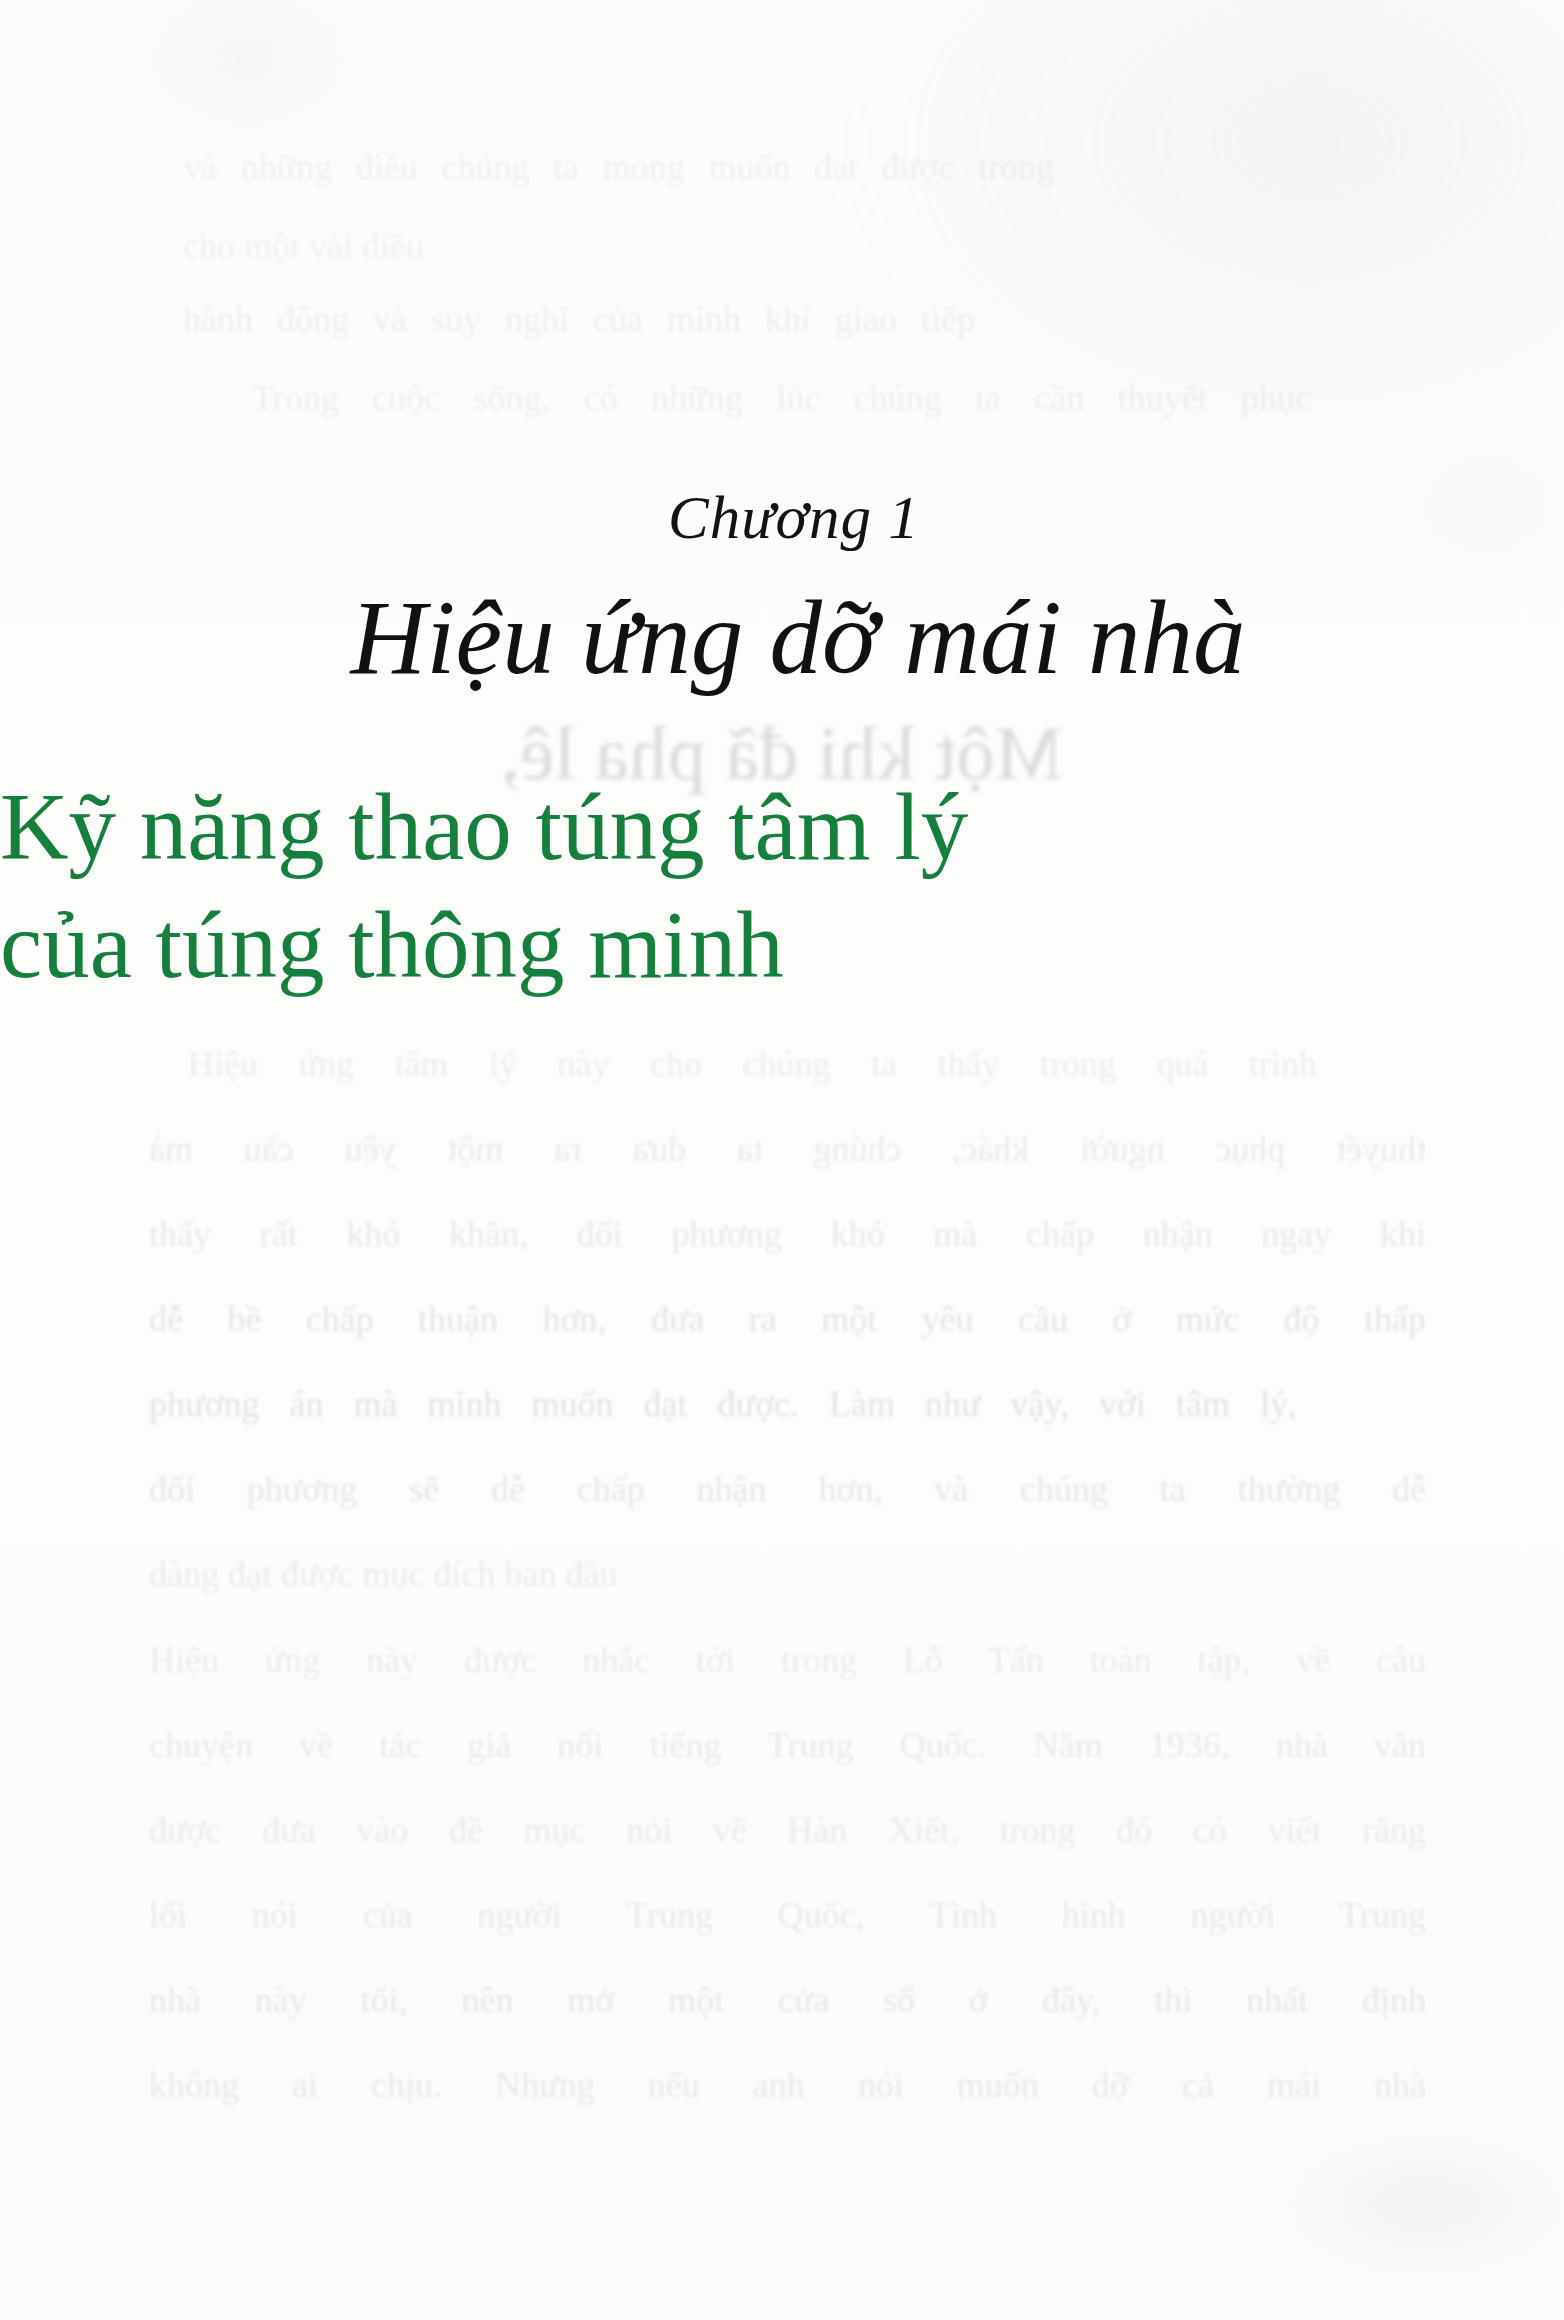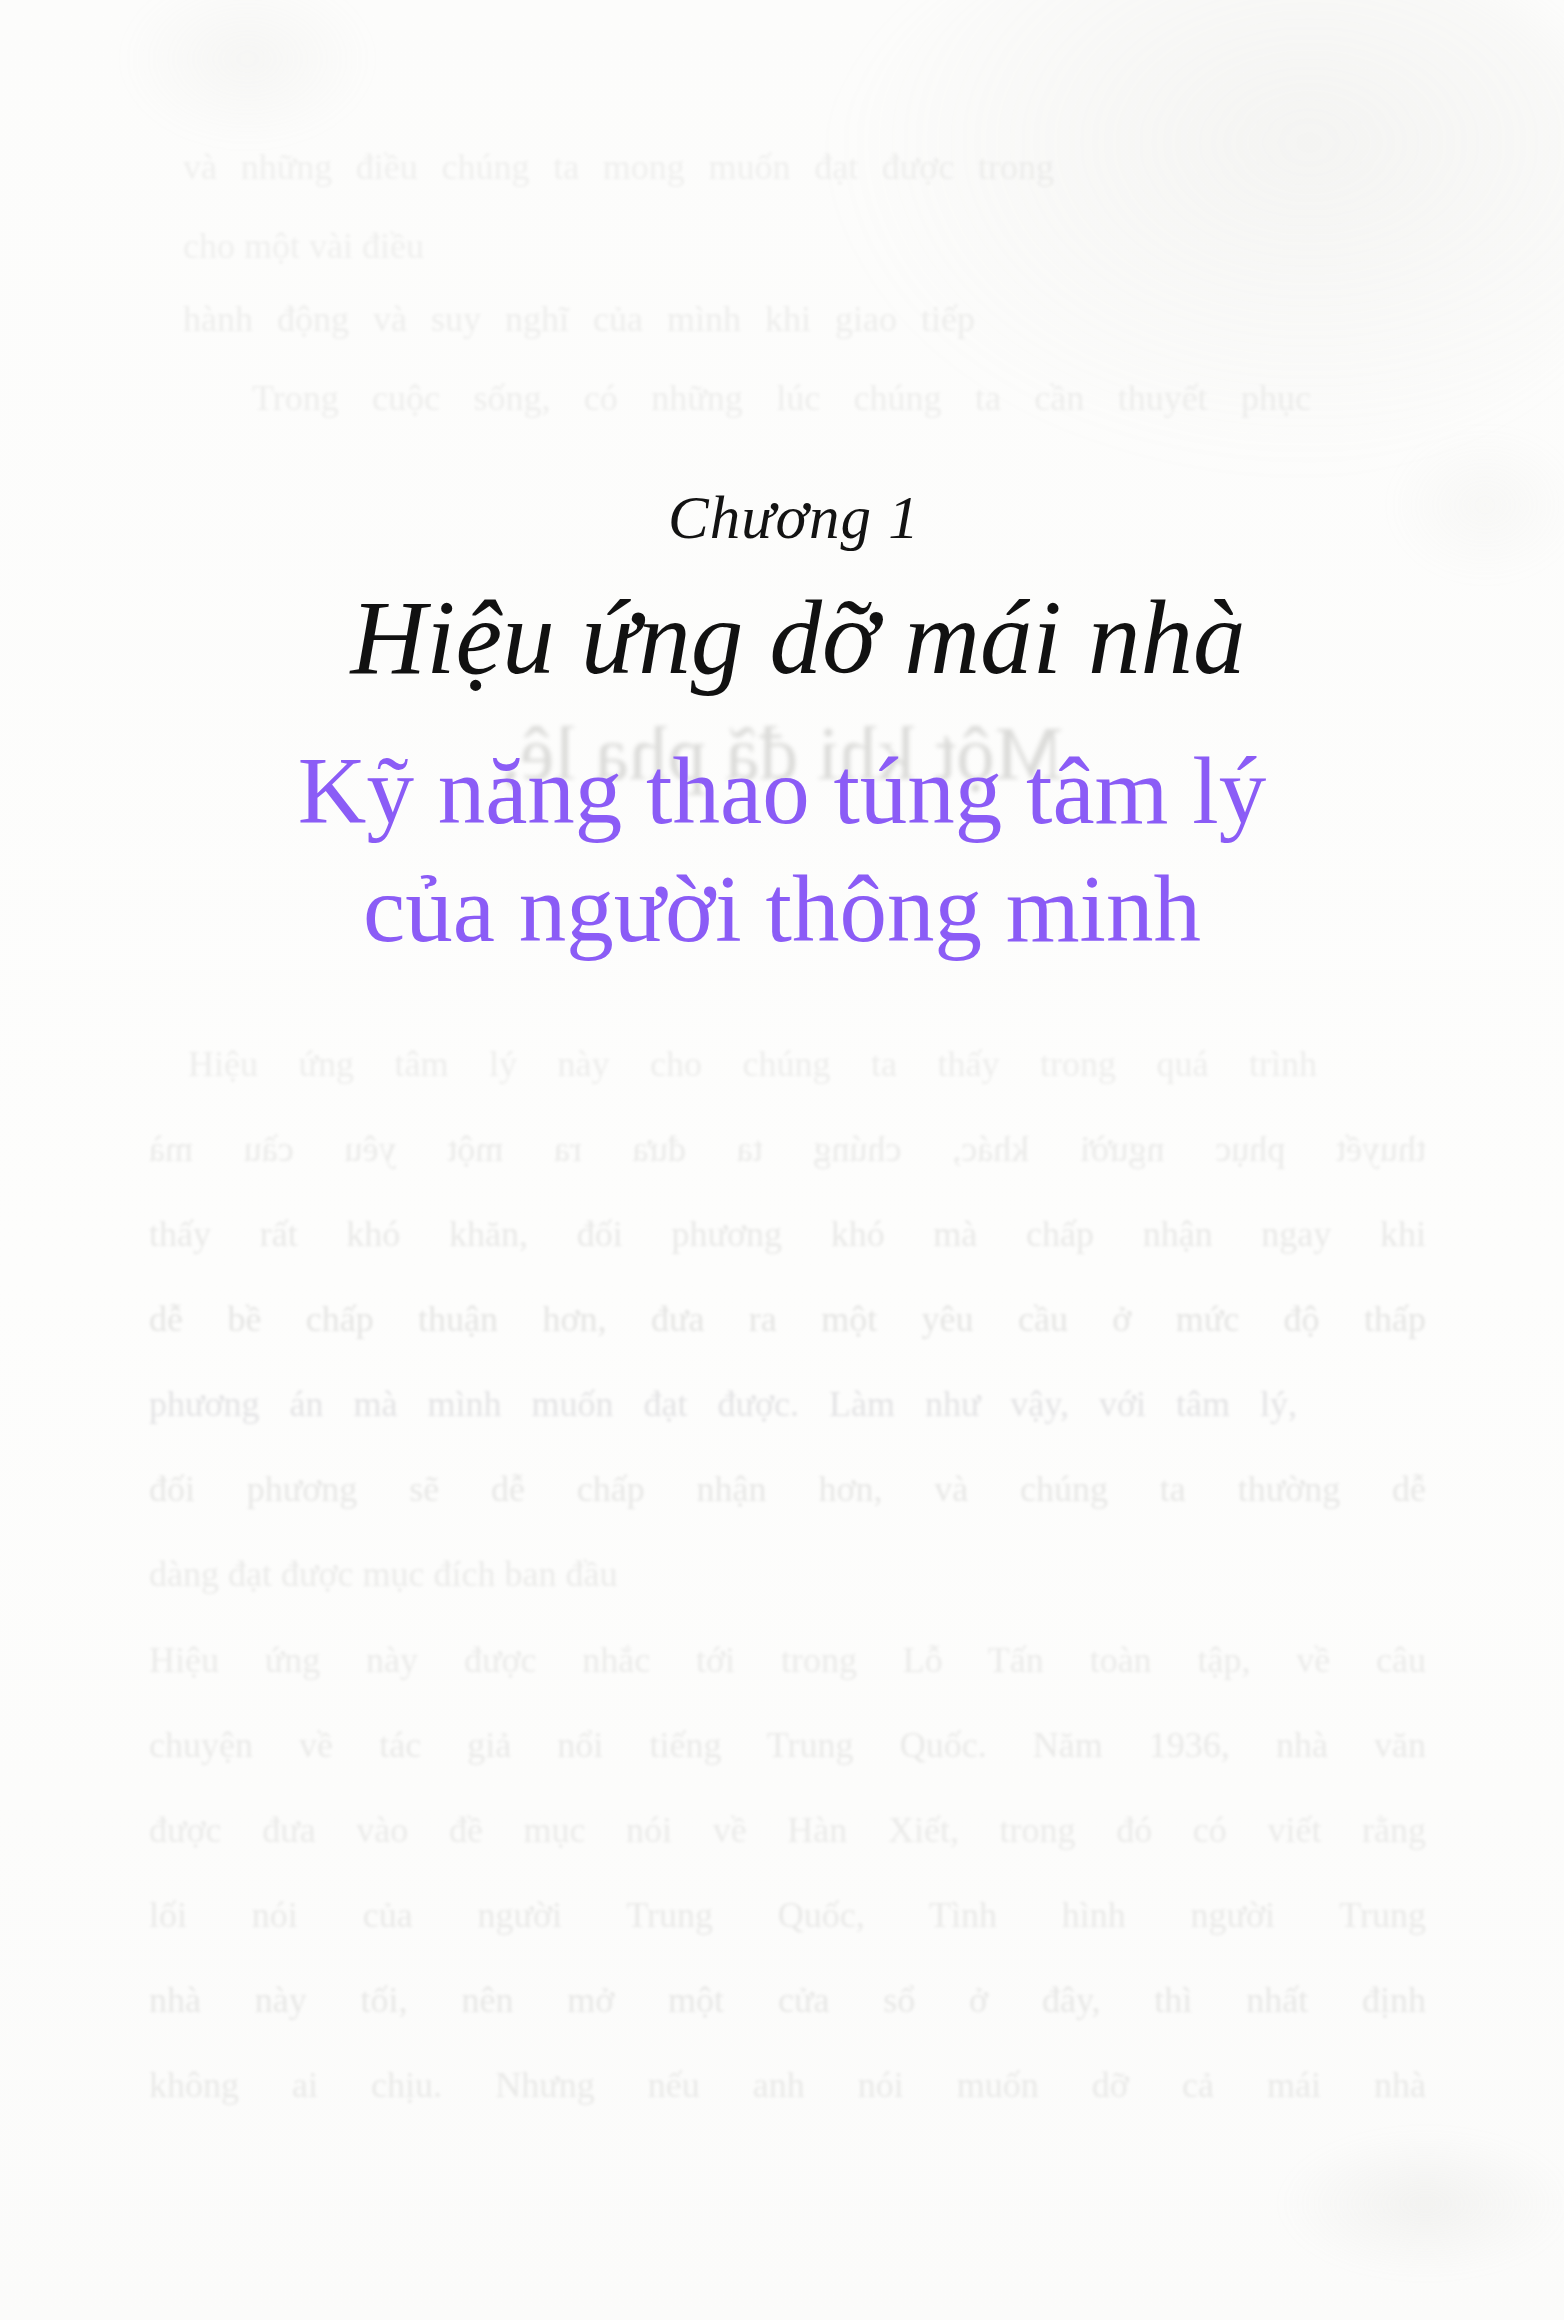--- a/index.html
+++ b/index.html
@@ -44,24 +44,24 @@
   }
   #chapter-title{
     left:16px;top:578px;width:100%;
     text-align:center;
     font-style:italic;
     font-size:105px;line-height:119px;
     letter-spacing:0px;
     color:#111;
   }
   #chapter-subtitle{
-    left:0;top:732px;width:100%;
-    text-align:center;
+    left:0;top:768px;width:100%;
+    text-align:left;
     font-size:95px;line-height:118px;
-    color:#8b5cf6;
+    color:#15803d;
   }
   
   .ghost{
     position:absolute;
     color:#8f8f8a;
     pointer-events:none;
     white-space:nowrap;
     overflow:hidden;
   }
   #ghost-heading{
@@ -104,21 +104,21 @@
   </div>
 
 <div class="abs" id="chapter-label">Chương 1</div>
 
 <div class="abs" id="chapter-title">Hiệu ứng dỡ mái nhà</div>
 
 <div class="ghost" id="ghost-heading">Một khi đã pha lê,</div>
 
 <div class="abs" id="chapter-subtitle">
   <div>Kỹ năng thao túng tâm lý</div>
-  <div>của người thông minh</div>
+  <div>của túng thông minh</div>
 </div>
 
 <div id="bleed-body">
     <div class="bleed-line just" style="top: 1042px; left: 188px; width: 1129px; opacity: 0.11;">Hiệu ứng tâm lý này cho chúng ta thấy trong quá trình</div>
     <div class="bleed-line just mirror" style="top: 1127px; left: 149px; width: 1277px; opacity: 0.13;">thuyết phục người khác, chúng ta đưa ra một yêu cầu mà</div>
     <div class="bleed-line just" style="top: 1212px; left: 149px; width: 1277px; opacity: 0.14;">thấy rất khó khăn, đối phương khó mà chấp nhận ngay khi</div>
     <div class="bleed-line just" style="top: 1297px; left: 149px; width: 1277px; opacity: 0.17;">dễ bề chấp thuận hơn, đưa ra một yêu cầu ở mức độ thấp</div>
     <div class="bleed-line just" style="top: 1382px; left: 149px; width: 1148px; opacity: 0.19; color: rgb(115, 115, 127);">phương án mà mình muốn đạt được. Làm như vậy, với tâm lý,</div>
     <div class="bleed-line just" style="top: 1467px; left: 149px; width: 1277px; opacity: 0.15;">đối phương sẽ dễ chấp nhận hơn, và chúng ta thường dễ</div>
     <div class="bleed-line" style="top: 1552px; left: 149px; width: 752px; opacity: 0.12;">dàng đạt được mục đích ban đầu</div>

